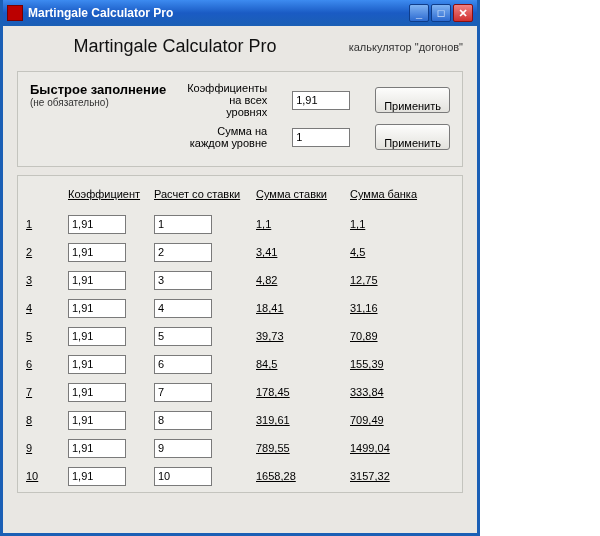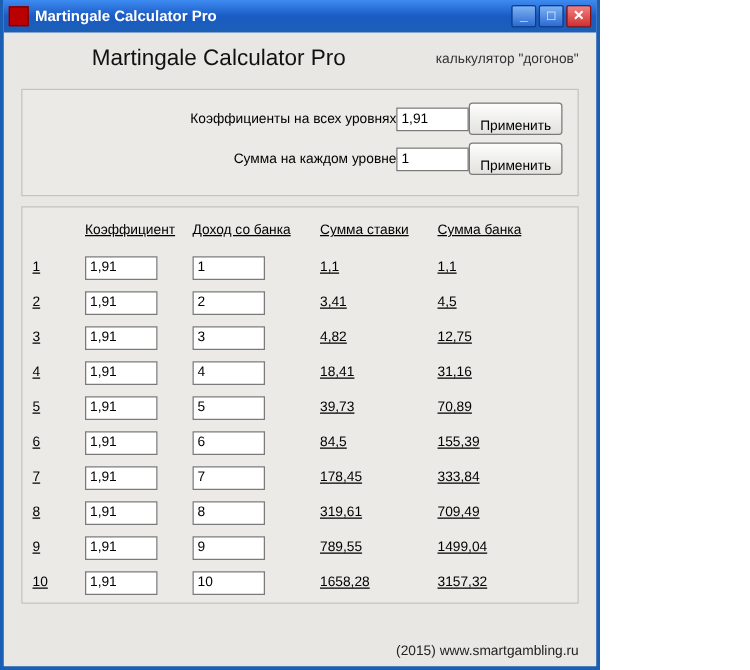--- a/index.html
+++ b/index.html
@@ -79,21 +79,21 @@
     align-items: flex-start;
   }
   .qf-left { width: 170px; }
   .qf-left .big { font-size: 13px; font-weight: bold; }
   .qf-left .small { font-size: 10px; color: #333; }
   .qf-right { flex: 1; }
   .qf-row {
     display: flex;
     align-items: center;
     justify-content: flex-start;
-    gap: 0;
+    gap: 25px;
     margin-bottom: 6px;
   }
   .qf-row label { text-align: right; flex: 1; }
   .qf-row input {
     width: 58px;
     height: 19px;
     border: 1px solid #7a7a7a;
     background: #fff;
     font-size: 11px;
     padding: 1px 3px;
@@ -156,39 +156,43 @@
       <div class="winbtn close">✕</div>
     </div>
   </div>
 
   <div class="header">
     <div class="maintitle">Martingale Calculator Pro</div>
     <div class="subtitle">калькулятор "догонов"</div>
   </div>
 
   <div class="panel quickfill">
+    <div class="qf-left">
+      <div class="big">Быстрое заполнение</div>
+      <div class="small">(не обязательно)</div>
+    </div>
     <div class="qf-right">
       <div class="qf-row">
         <label>Коэффициенты на всех уровнях</label>
         <input type="text" value="1,91" style="">
         <button class="btn">Применить</button>
       </div>
       <div class="qf-row">
         <label>Сумма на каждом уровне</label>
         <input type="text" value="1" style="">
         <button class="btn">Применить</button>
       </div>
     </div>
   </div>
 
   <div class="panel table-wrap">
     <div class="thead">
       <div class="col-idx"></div>
       <div class="col-coef">Коэффициент</div>
-      <div class="col-inc">Доход со банка</div>
+      <div class="col-inc">Расчет со ставки</div>
       <div class="col-bet">Сумма ставки</div>
       <div class="col-bank">Сумма банка</div>
       <div class="col-act"></div>
     </div>
     <div id="rows-container">
         <div class="trow">
           <div class="col-idx">1</div>
           <div class="col-coef"><input type="text" value="1,91" style=""></div>
           <div class="col-inc"><input type="text" value="1" style=""></div>
           <div class="col-bet">1,1</div>
@@ -262,14 +266,13 @@
           <div class="col-idx">10</div>
           <div class="col-coef"><input type="text" value="1,91" style=""></div>
           <div class="col-inc"><input type="text" value="10" style=""></div>
           <div class="col-bet">1658,28</div>
           <div class="col-bank">3157,32</div>
           <div class="col-act"></div>
         </div>
       </div>
   </div>
 
-  <div class="footer">(2015) www.smartgambling.ru</div>
 </div>
 
 </body></html>

